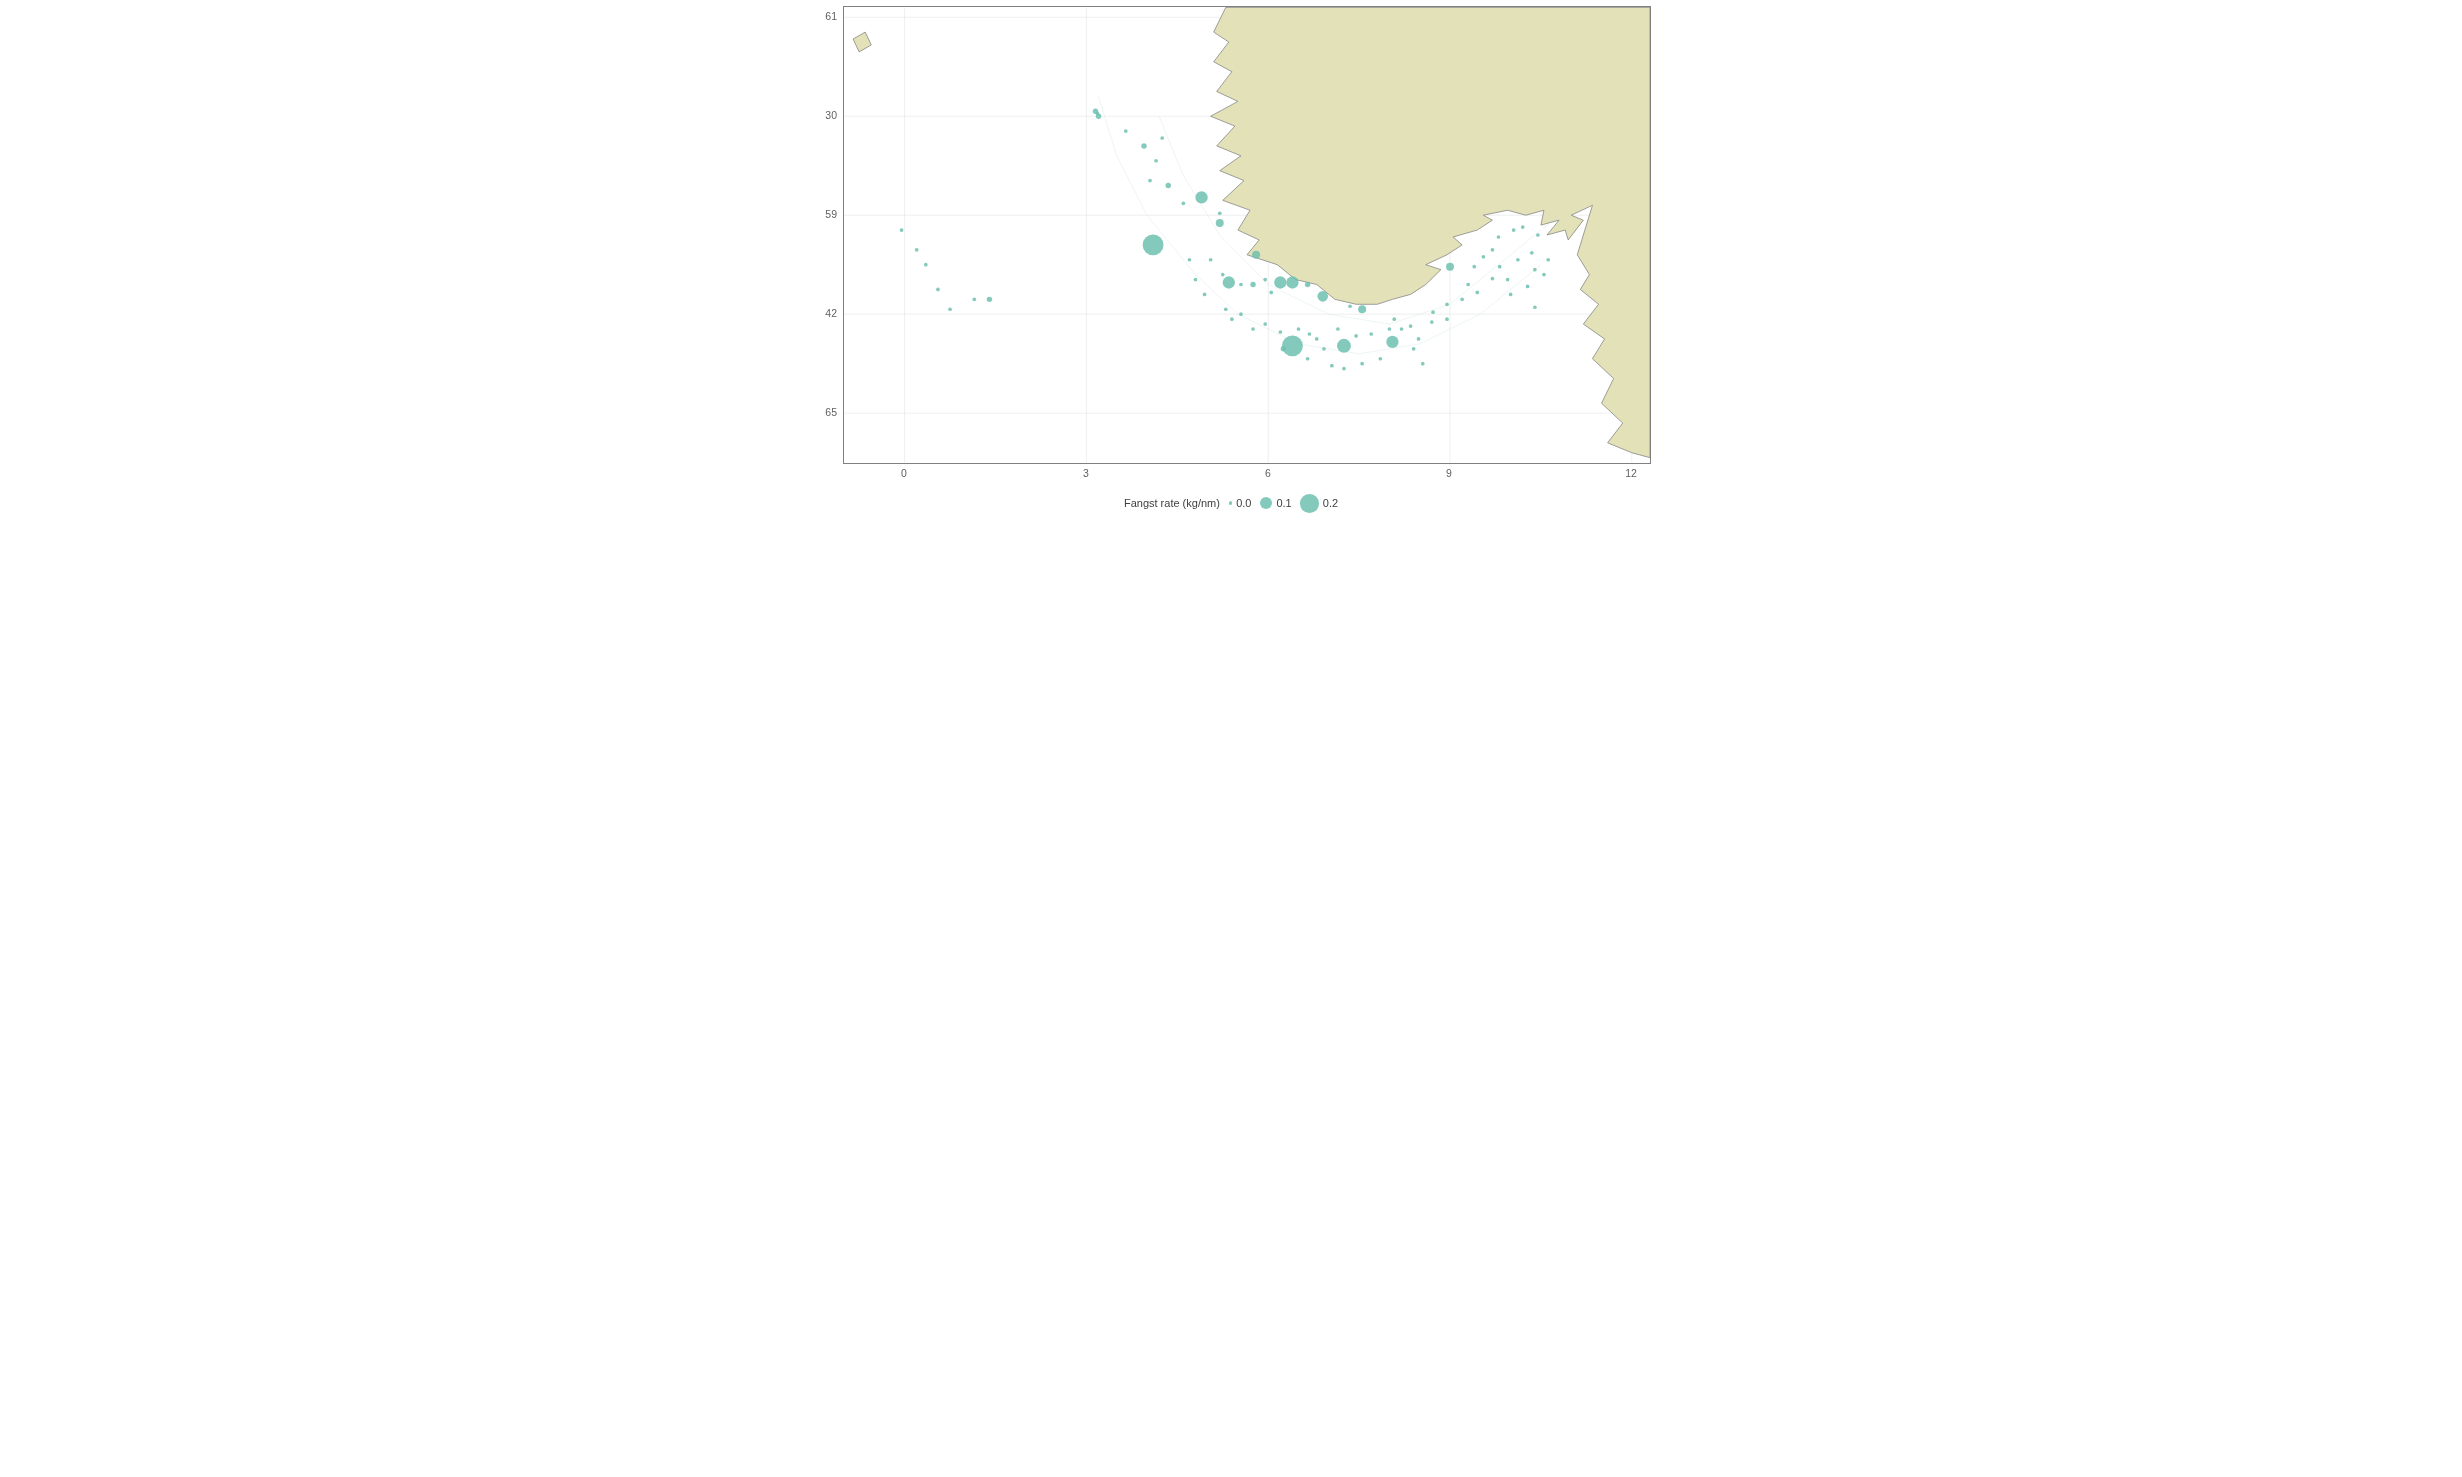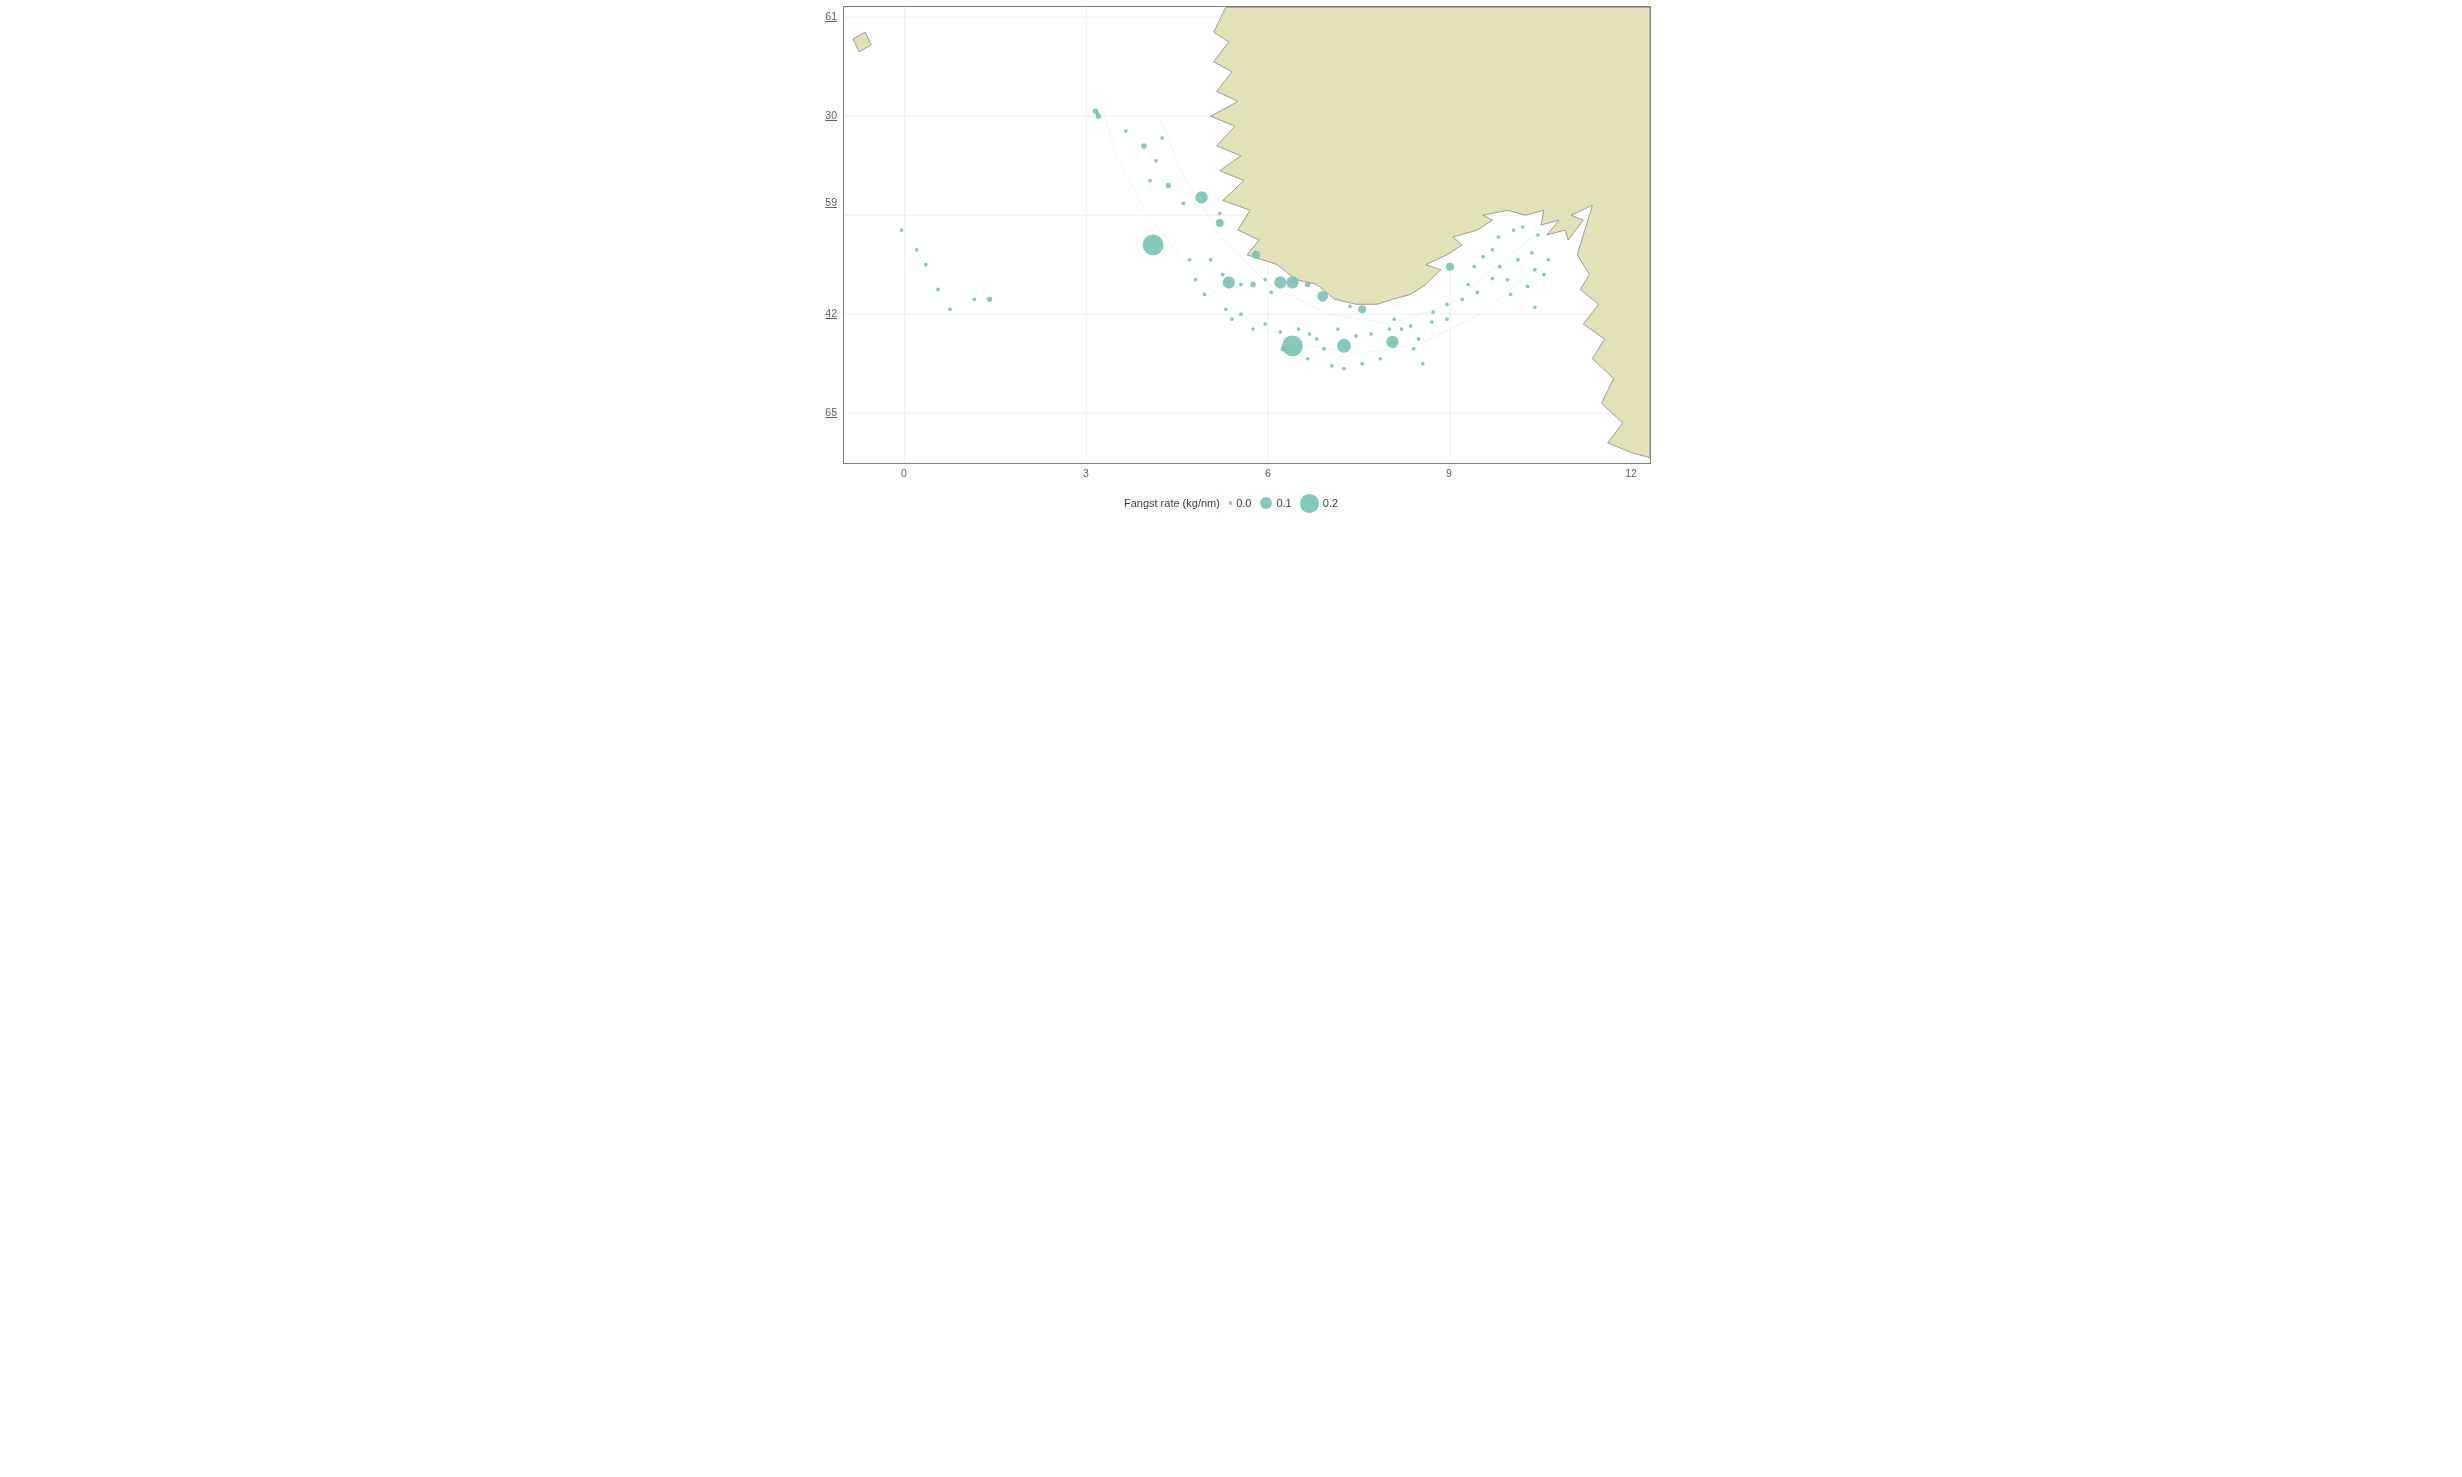--- a/index.html
+++ b/index.html
@@ -33,21 +33,20 @@
     color: #606060;
     transform: translateX(-50%);
   }
   .axis-label-y {
     position: absolute;
     left: 37px;
     font-size: 10.5px;
     color: #606060;
     text-align: right;
     transform: translate(-100%, -50%);
-    text-decoration: underline;
   }
   .contour {
     fill: none;
     stroke: #b8d8d8;
     stroke-width: 0.8;
     opacity: 0.5;
   }
   .bubble {
     fill: #6fc1b0;
     fill-opacity: 0.85;
@@ -208,21 +207,21 @@
   <div id="xlabels">
       <div class="axis-label-x" style="left: 104px;">0</div>
       <div class="axis-label-x" style="left: 286px;">3</div>
       <div class="axis-label-x" style="left: 468px;">6</div>
       <div class="axis-label-x" style="left: 649px;">9</div>
       <div class="axis-label-x" style="left: 831px;">12</div>
     </div>
   <div id="ylabels">
       <div class="axis-label-y" style="top: 412px;">65</div>
       <div class="axis-label-y" style="top: 313px;">42</div>
-      <div class="axis-label-y" style="top: 202px;">59</div>
+      <div class="axis-label-y" style="top: 214px;">59</div>
       <div class="axis-label-y" style="top: 115px;">30</div>
       <div class="axis-label-y" style="top: 16px;">61</div>
     </div>
 
   <div class="legend">
     <span class="legend-title">Fangst rate (kg/nm)</span>
     <span class="legend-item">
       <span class="legend-dot ld-s"></span>
       <span>0.0</span>
     </span>

